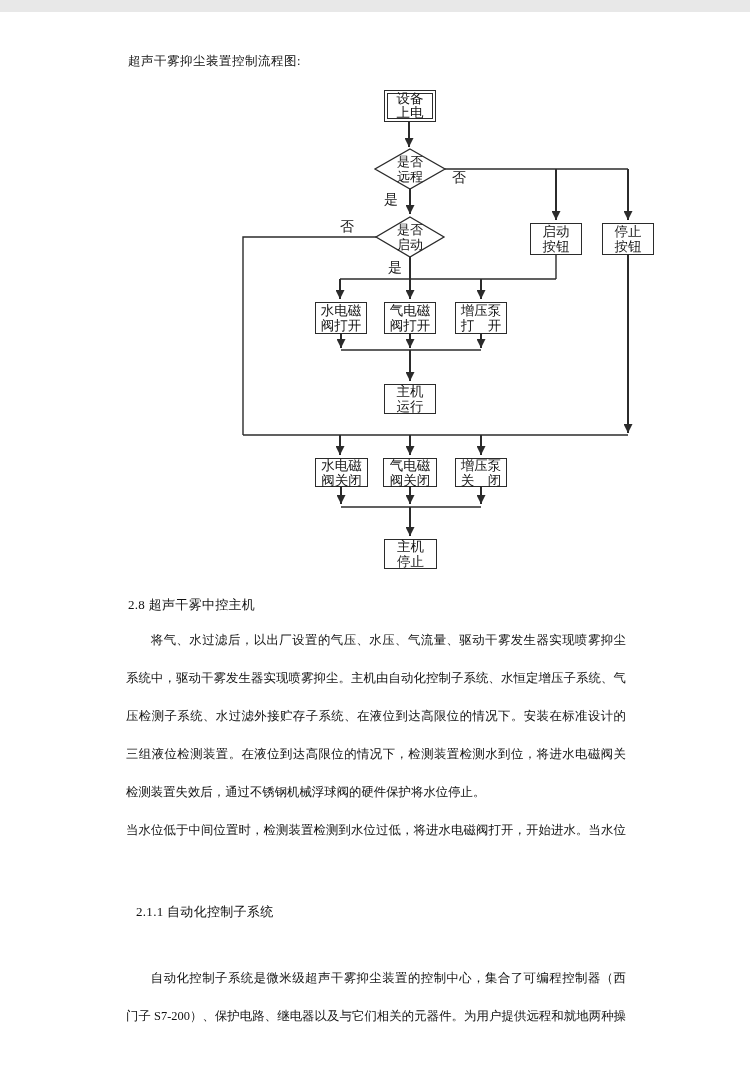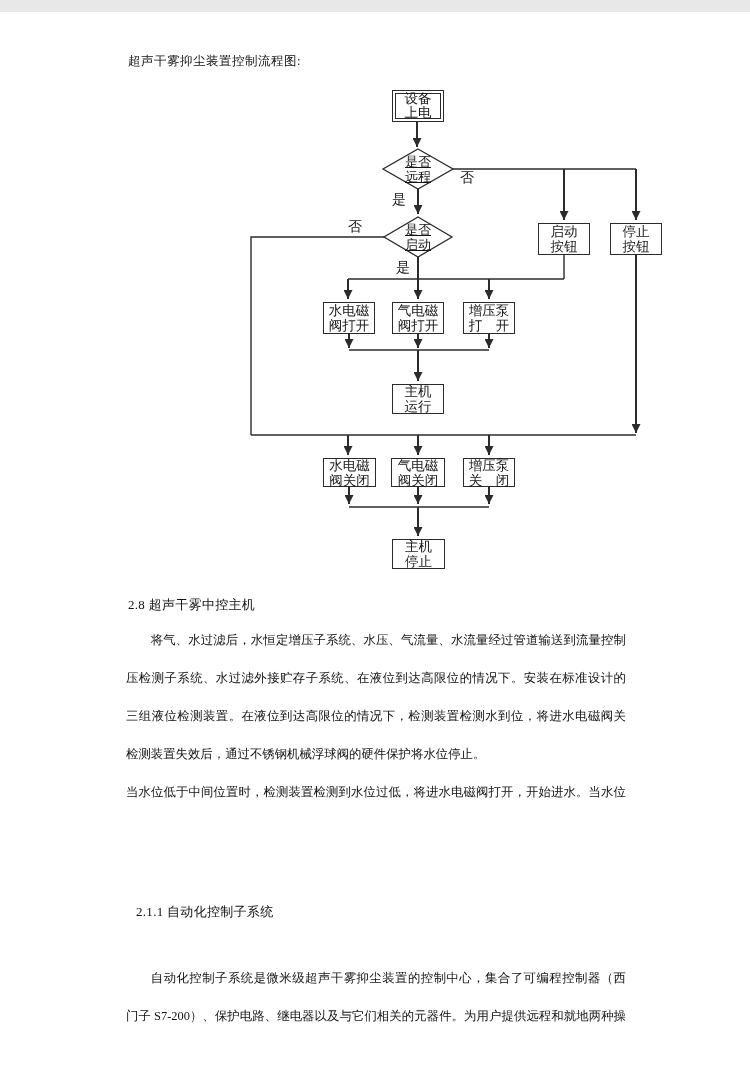--- a/index.html
+++ b/index.html
@@ -10,21 +10,21 @@
     background:#ffffff;
     font-family:"Liberation Serif", serif;
     color:#1a1a1a;
     overflow:hidden;
   }
   .doc-title{
     position:absolute;left:128px;top:41px;
     font-size:12.5px;letter-spacing:0.5px;color:#111;
   }
   
-  .flowchart{position:absolute;left:8px;top:0;width:611px;height:580px;}
+  .flowchart{position:absolute;left:0;top:0;width:611px;height:580px;}
   .flowchart svg{position:absolute;left:0;top:0;}
   .node{
     position:absolute;
     border:1px solid #2b2b2b;
     background:#fff;
     display:flex;align-items:center;justify-content:center;
     text-align:center;
     font-size:13.5px;line-height:15px;
     white-space:pre-line;
     color:#161616;
@@ -33,21 +33,21 @@
   .node.dbl{padding:2px;}
   .node.dbl .inner{
     border:1px solid #2b2b2b;
     width:100%;height:100%;
     display:flex;align-items:center;justify-content:center;
     white-space:pre-line;line-height:14px;box-sizing:border-box;
   }
   .dlabel{
     position:absolute;width:70px;
     text-align:center;font-size:13px;line-height:15px;
-    white-space:pre-line;color:#161616;text-decoration:underline;
+    white-space:pre-line;color:#161616;
   }
   .blabel{
     position:absolute;
     font-size:14px;line-height:14px;color:#161616;
   }
   
   .heading{
     position:absolute;
     font-size:13px;color:#111;letter-spacing:0.3px;
   }
@@ -153,21 +153,22 @@
 
     <div class="blabel" style="left:452px;top:159px;">否</div>
     <div class="blabel" style="left:384px;top:181px;">是</div>
     <div class="blabel" style="left:340px;top:208px;">否</div>
     <div class="blabel" style="left:388px;top:249px;">是</div>
   </div>
 
   <div class="heading" style="left:128px;top:584px;">2.8 超声干雾中控主机</div>
 
   <div class="para" style="top:609px;">
-    <div class="tline indent">将气、水过滤后，水恒定增压子系统、水压、气流量、水流量经过管道输送到流量控制</div>
+    <div class="tline indent">将气、水过滤后，以出厂设置的气压、水压、气流量、驱动干雾发生器实现喷雾抑尘</div>
+    <div class="tline">系统中，驱动干雾发生器实现喷雾抑尘。主机由自动化控制子系统、水恒定增压子系统、气</div>
     <div class="tline">压检测子系统、水过滤外接贮存子系统、在液位到达高限位的情况下。安装在标准设计的</div>
     <div class="tline">三组液位检测装置。在液位到达高限位的情况下，检测装置检测水到位，将进水电磁阀关闭；</div>
     <div class="tline lastline">检测装置失效后，通过不锈钢机械浮球阀的硬件保护将水位停止。</div>
     <div class="tline">当水位低于中间位置时，检测装置检测到水位过低，将进水电磁阀打开，开始进水。当水位</div>
   </div>
 
   <div class="heading" style="left:136px;top:891px;">2.1.1 自动化控制子系统</div>
 
   <div class="para" style="top:947px;">
     <div class="tline indent">自动化控制子系统是微米级超声干雾抑尘装置的控制中心，集合了可编程控制器（西</div>

